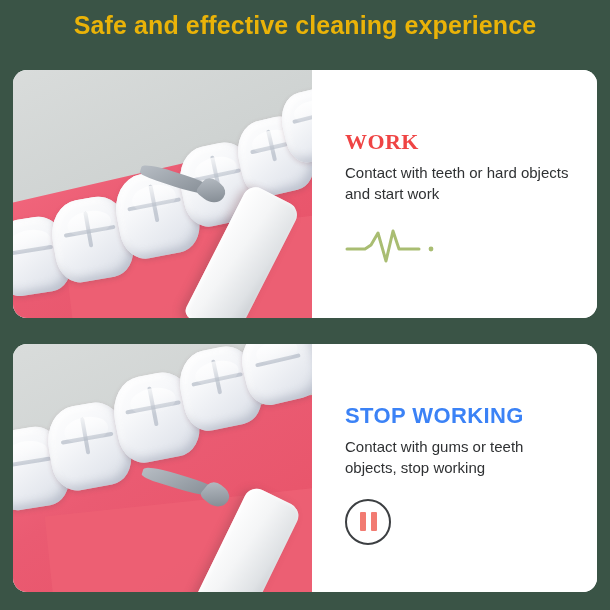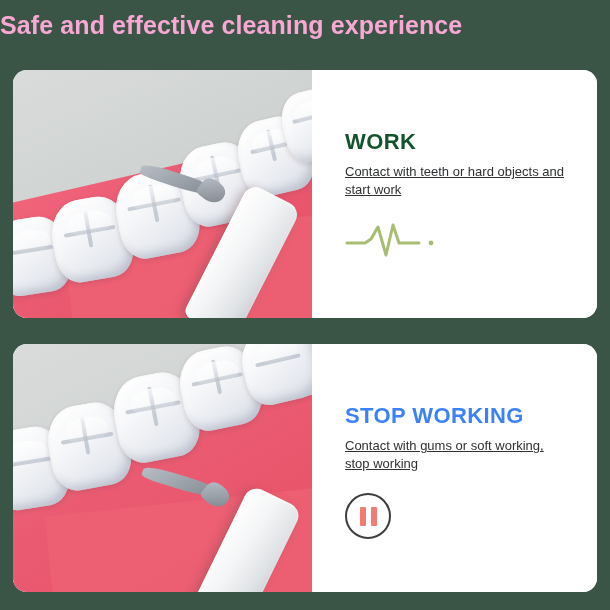--- a/index.html
+++ b/index.html
@@ -19,25 +19,25 @@
     height: 610px;
     background: #3a5446;
   }
 
   
   .title {
     position: absolute;
     left: 0;
     top: 11px;
     width: 610px;
-    text-align: left;
+    text-align: center;
     font-size: 25px;
     font-weight: 700;
     letter-spacing: 0.1px;
-    color: #f9a8d4;
+    color: #eab308;
     white-space: nowrap;
   }
 
   
   .card {
     position: absolute;
     left: 13px;
     width: 584px;
     height: 248px;
     border-radius: 14px;
@@ -150,29 +150,28 @@
     padding: 60px 0 0 33px;
     background: #fff;
   }
   .heading {
     font-size: 22px;
     font-weight: 700;
     letter-spacing: 0.4px;
     margin: 0 0 9px 0;
     line-height: 1.1;
   }
-  .heading-work { color: #14532d; }
+  .heading-work { color: #ef4444; font-family: Liberation Serif, serif; }
   .heading-stop { color: #3b82f6; }
   .desc {
-    font-size: 13px;
+    font-size: 15px;
     line-height: 1.38;
     color: #2f3133;
     margin: 0;
     max-width: 225px;
-    text-decoration: underline;
   }
   .status-icon {
     margin-top: 20px;
   }
   .pause-circle {
     width: 42px;
     height: 42px;
     border: 2px solid #3c3f42;
     border-radius: 50%;
     display: flex;
@@ -271,21 +270,21 @@
       </div>
 
       <div class="tip-shade" style="left:128px; top:132px; width:84px; height:14px; transform:rotate(17deg); border-radius:50% 60% 70% 30%;"></div>
       <div class="tip-shade" style="left:190px; top:140px; width:26px; height:22px; transform:rotate(40deg);"></div>
       <div class="handle" style="left:204px; top:146px; width:58px; height:140px; transform:rotate(26deg);"></div>
 
     </div>
 
     <div class="panel">
       <div class="heading heading-stop">STOP WORKING</div>
-      <p class="desc">Contact with gums or soft working, stop working</p>
+      <p class="desc">Contact with gums or teeth objects, stop working</p>
       <div class="status-icon">
         <div class="pause-circle">
           <div class="pause-bar"></div>
           <div class="pause-bar"></div>
         </div>
       </div>
     </div>
   </div>
 
 </div>

